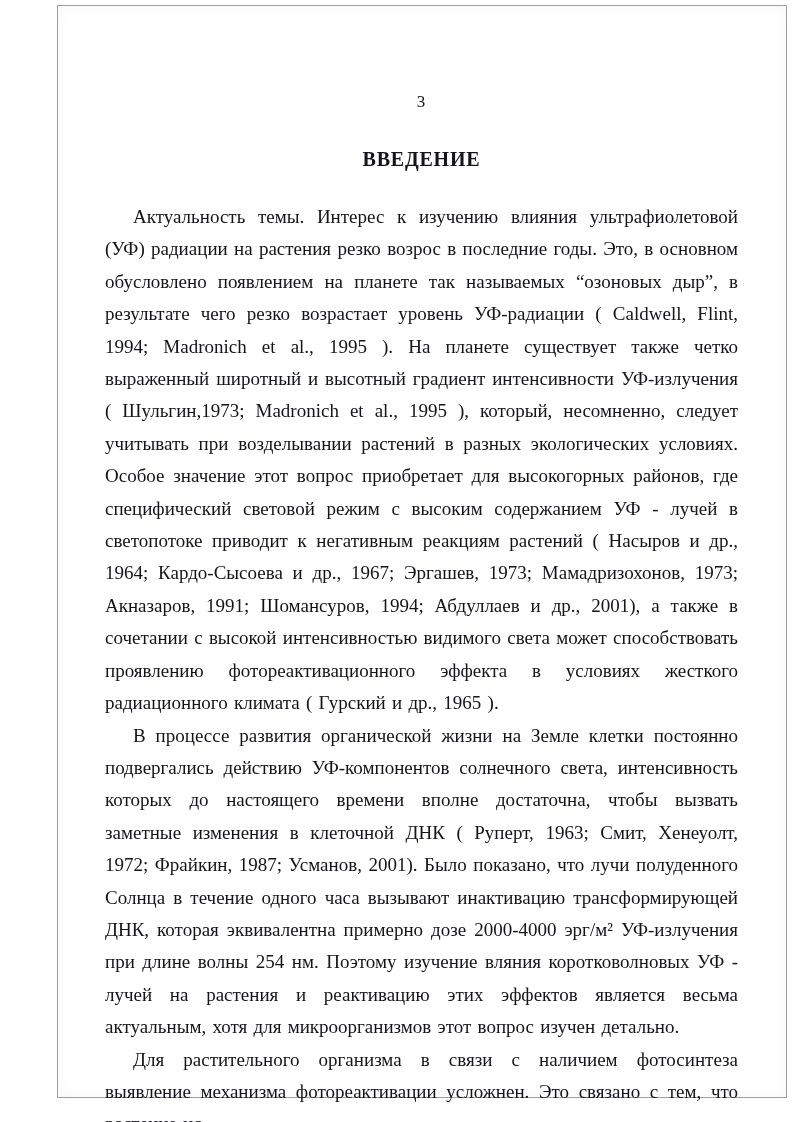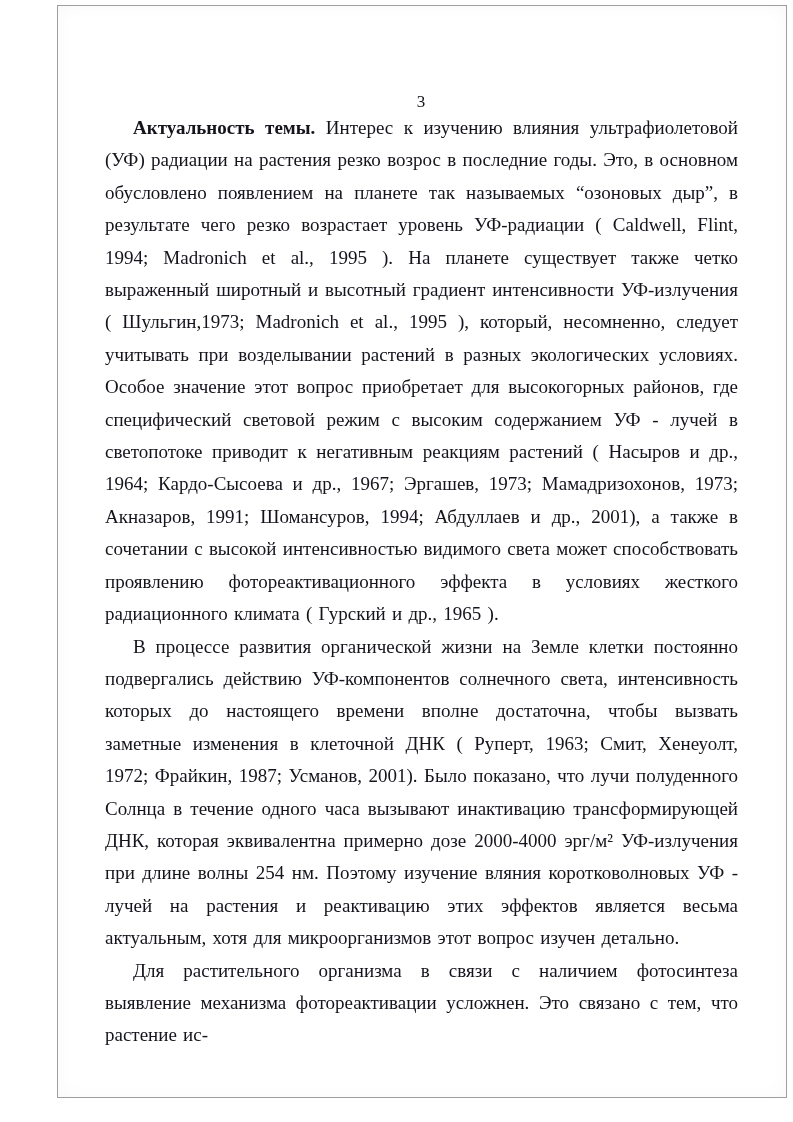--- a/index.html
+++ b/index.html
@@ -51,32 +51,33 @@
   }
   .para {
     font-size: 19px;
     line-height: 32.4px;
     text-align: justify;
     text-indent: 28px;
     margin: 0;
     word-spacing: 1.5px;
   }
   .para b {
-    font-weight: bold;
+    font-weight: normal;
   }
 </style>
 </head>
 <body>
 
 <div class="scan-wrap">
   <div class="page">
     <div class="content">
 
       <div class="page-number">3</div>
 
+      <div class="doc-title">ВВЕДЕНИЕ</div>
 
       <p class="para"><b>Актуальность темы.</b><span> Интерес  к изучению влияния ультрафиолетовой (УФ) радиации на растения резко возрос в последние годы. Это, в основном обусловлено появлением на планете так называемых “озоновых дыр”, в результате чего резко возрастает уровень УФ-радиации ( Caldwell, Flint, 1994; Madronich et al., 1995 ). На планете существует также четко выраженный широтный и высотный градиент интенсивности УФ-излучения ( Шульгин,1973; Madronich et al., 1995 ), который, несомненно, следует учитывать при возделывании растений в разных экологических условиях. Особое значение этот вопрос приобретает для высокогорных районов, где специфический световой режим с высоким содержанием УФ - лучей в светопотоке приводит к негативным реакциям растений ( Насыров и др., 1964; Кардо-Сысоева и др., 1967;  Эргашев, 1973; Мамадризохонов, 1973;  Акназаров, 1991; Шомансуров, 1994; Абдуллаев и др., 2001), а также в сочетании с высокой интенсивностью видимого света может способствовать проявлению фотореактивационного эффекта в условиях жесткого радиационного климата ( Гурский и др., 1965 ).</span></p>
 
       <p class="para"><span>В процессе развития органической жизни на Земле клетки постоянно подвергались действию УФ-компонентов солнечного света, интенсивность которых до настоящего времени вполне достаточна, чтобы вызвать заметные изменения в клеточной ДНК  ( Руперт, 1963; Смит, Хенеуолт, 1972; Фрайкин, 1987; Усманов, 2001). Было показано, что лучи полуденного Солнца в течение одного часа вызывают инактивацию трансформирующей ДНК, которая эквивалентна примерно дозе 2000-4000 эрг/м²  УФ-излучения при длине волны 254 нм. Поэтому изучение вляния коротковолновых УФ - лучей на растения и реактивацию этих эффектов является весьма актуальным, хотя для микроорганизмов этот вопрос изучен детально.</span></p>
 
       <p class="para"><span>Для растительного организма в связи с наличием фотосинтеза выявление механизма фотореактивации усложнен. Это связано с тем, что растение ис-</span></p>
 
     </div>
   </div>
 </div>

